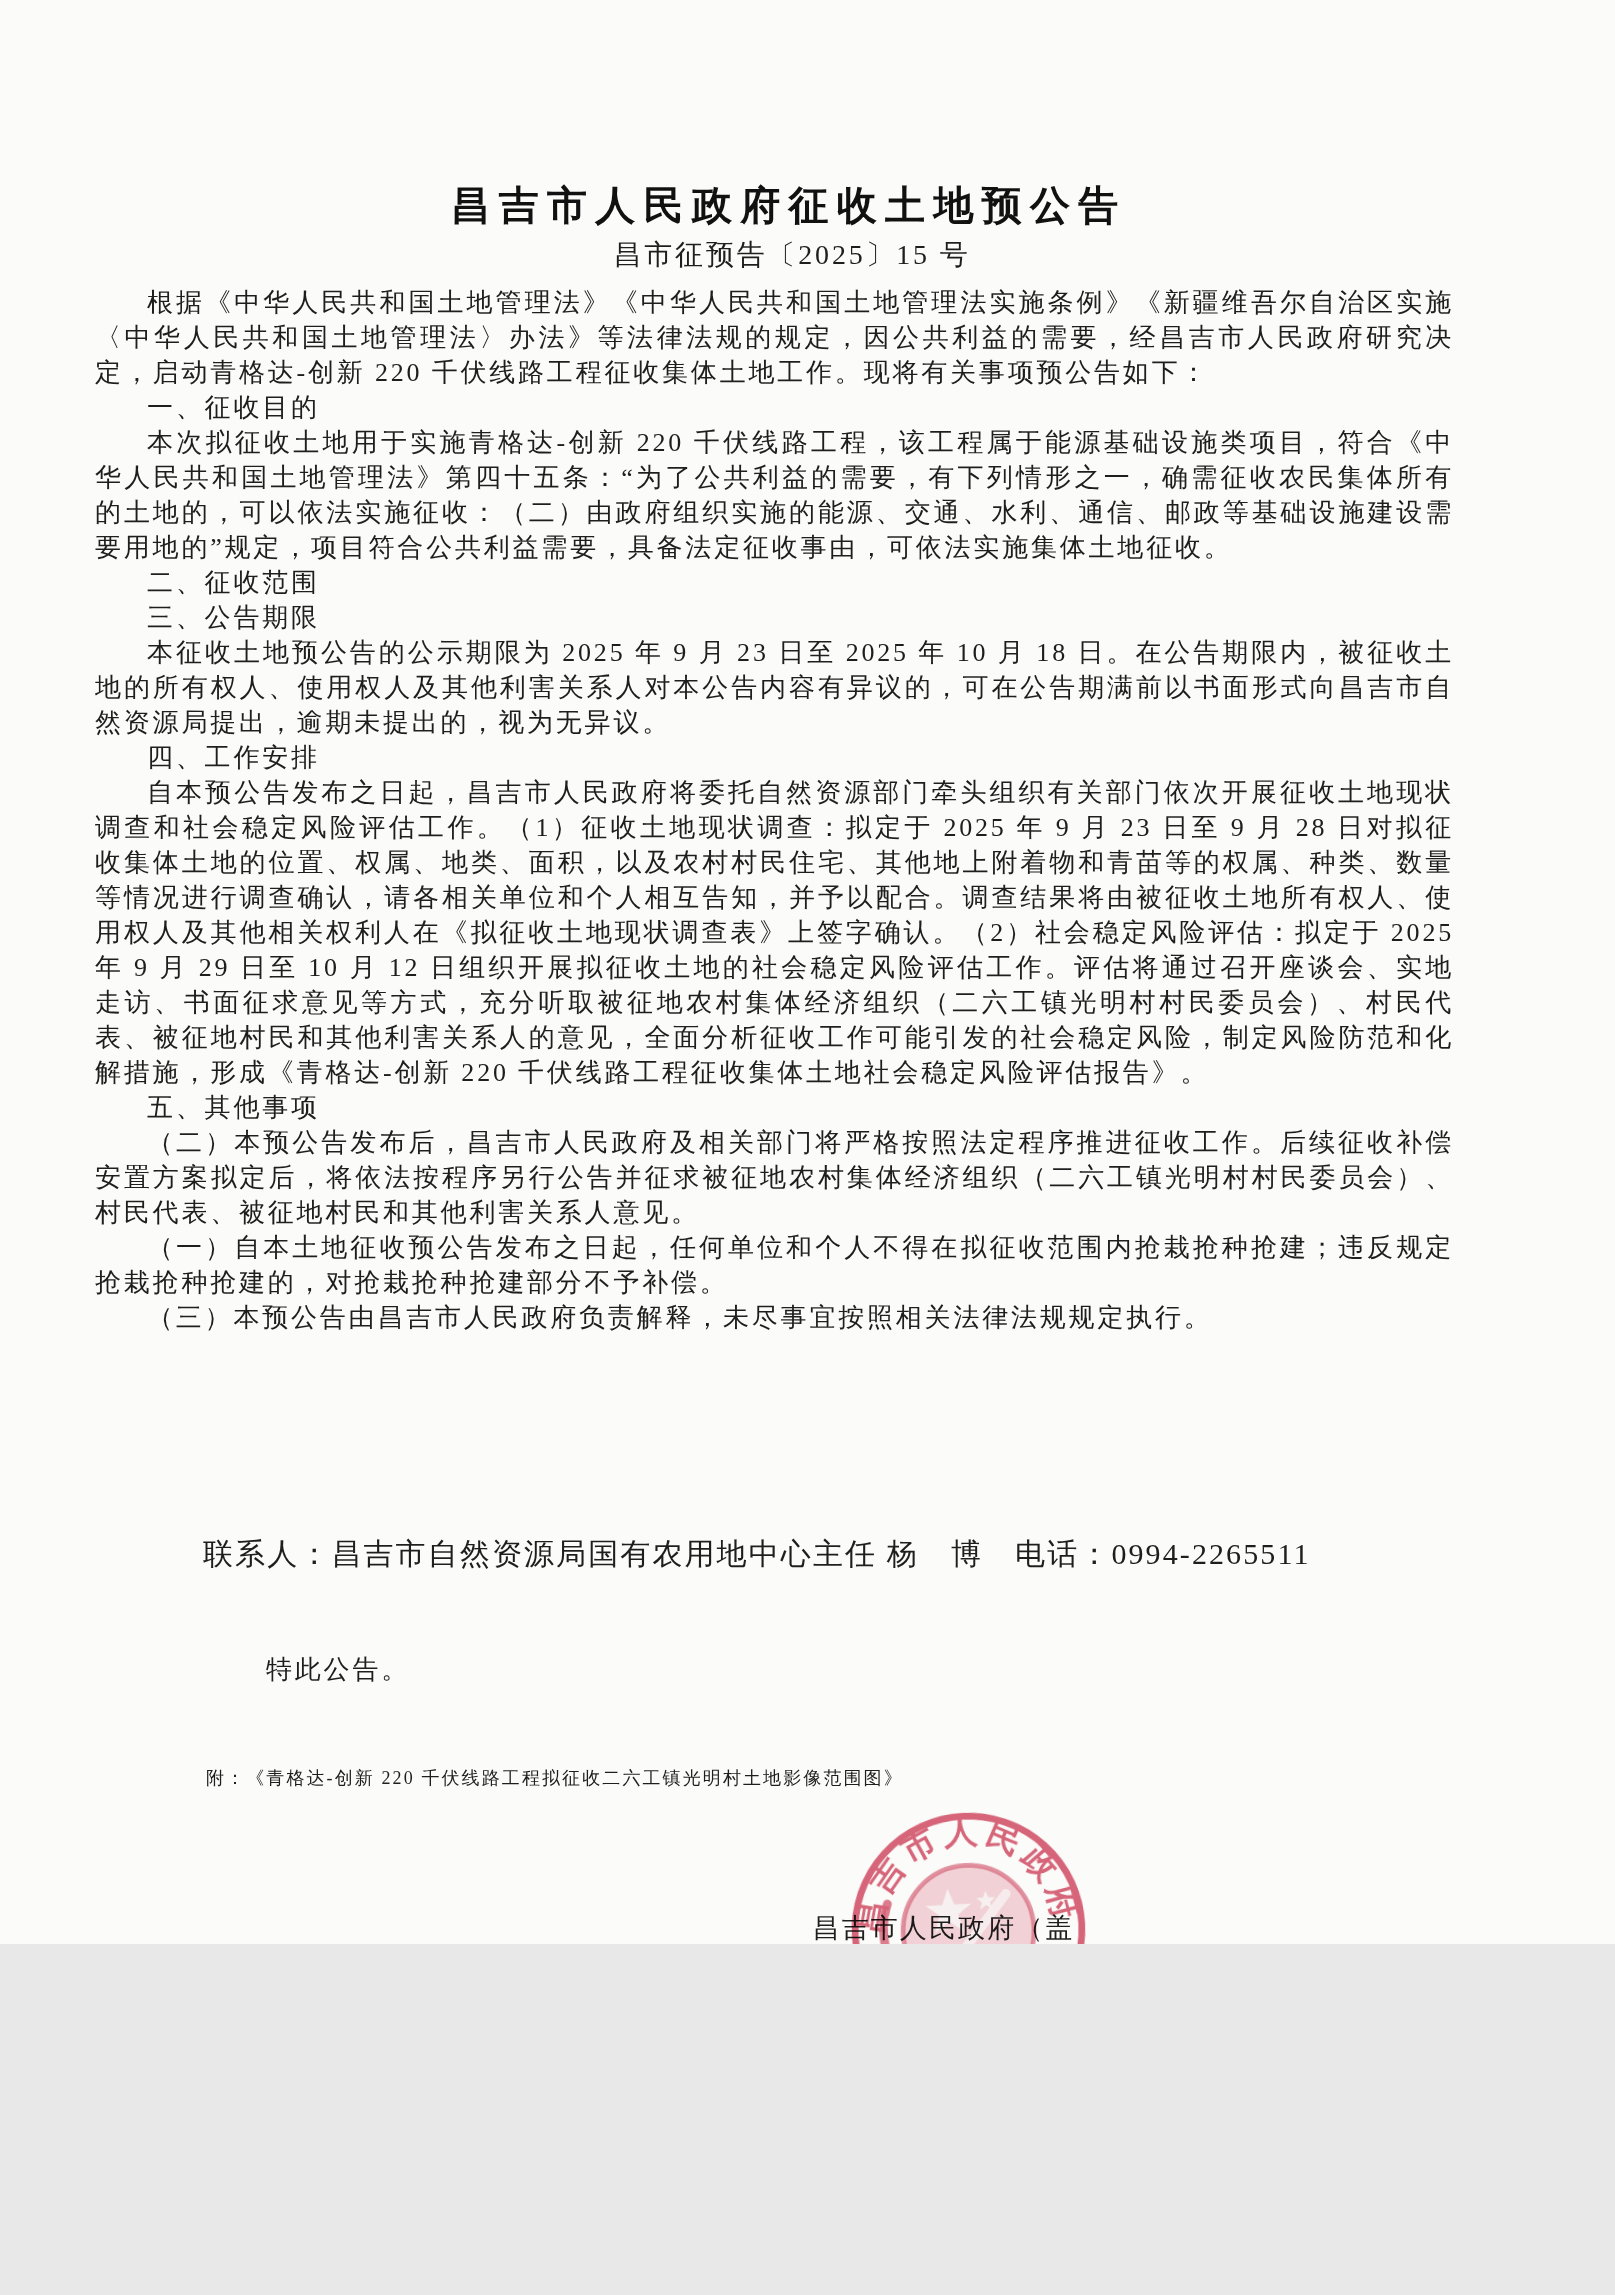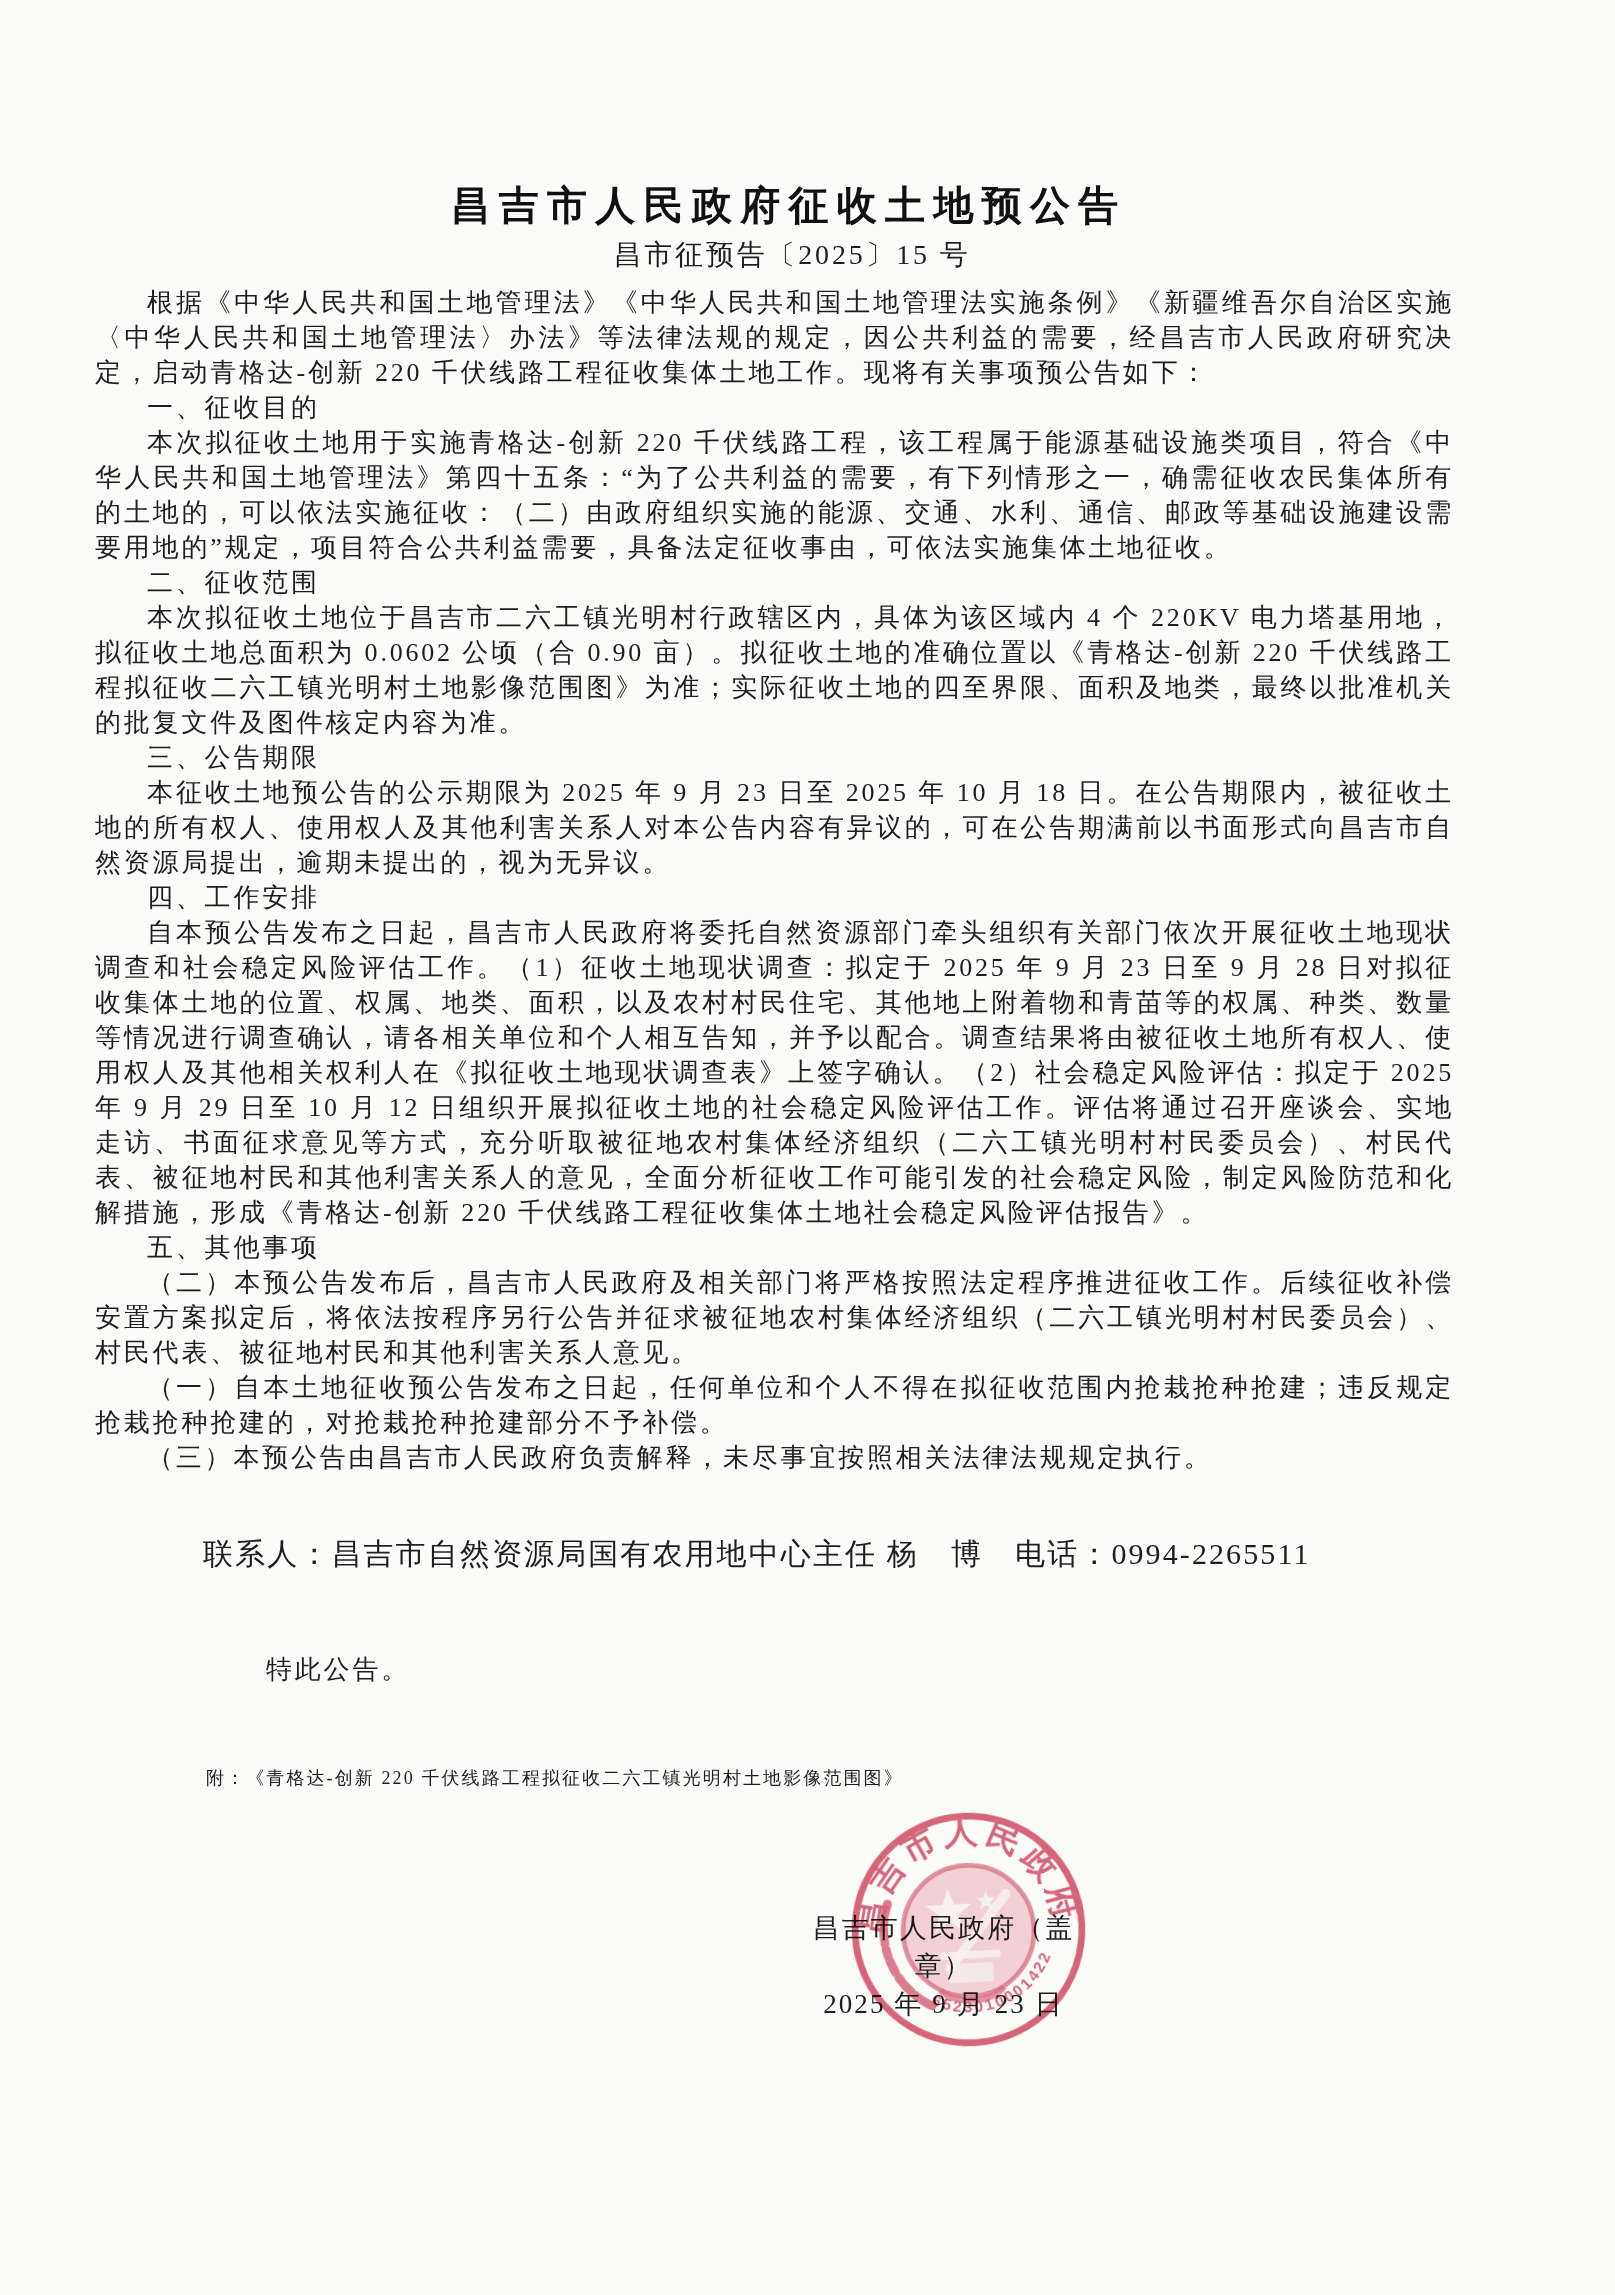--- a/index.html
+++ b/index.html
@@ -1,18 +1,18 @@
 <!DOCTYPE html>
 <html style="font-size:11px"><head>
 <meta charset="utf-8">
 <style>
   html,body { margin:0; padding:0; background:#e8e8e8; }
   .page {
     position:relative;
-    width:1615px; height:2295px;
+    width:1615px; height:1944px;
     background:#fbfbfa;
     font-family:"Liberation Serif","DejaVu Serif",serif;
     color:#1e1e1e;
     overflow:hidden;
   }
   .content {
     position:absolute;
     left:95px; top:181px; width:1359px;
   }
   .doc-title {
@@ -88,21 +88,20 @@
 
   <div class="content">
     <h1 class="doc-title">昌吉市人民政府征收土地预公告</h1>
     <div class="doc-number">昌市征预告〔2025〕15 号</div>
 
     <div class="doc-body">
       <p>根据《中华人民共和国土地管理法》《中华人民共和国土地管理法实施条例》《新疆维吾尔自治区实施〈中华人民共和国土地管理法〉办法》等法律法规的规定，因公共利益的需要，经昌吉市人民政府研究决定，启动青格达-创新 220 千伏线路工程征收集体土地工作。现将有关事项预公告如下：</p>
       <p class="heading">一、征收目的</p>
       <p>本次拟征收土地用于实施青格达-创新 220 千伏线路工程，该工程属于能源基础设施类项目，符合《中华人民共和国土地管理法》第四十五条：“为了公共利益的需要，有下列情形之一，确需征收农民集体所有的土地的，可以依法实施征收：（二）由政府组织实施的能源、交通、水利、通信、邮政等基础设施建设需要用地的”规定，项目符合公共利益需要，具备法定征收事由，可依法实施集体土地征收。</p>
       <p class="heading">二、征收范围</p>
-      <p>本次拟征收土地位于昌吉市二六工镇光明村行政辖区内，具体为该区域内 4 个 220KV 电力塔基用地，拟征收土地总面积为 0.0602 公顷（合 0.90 亩）。拟征收土地的准确位置以《青格达-创新 220 千伏线路工程拟征收二六工镇光明村土地影像范围图》为准；实际征收土地的四至界限、面积及地类，最终以批准机关的批复文件及图件核定内容为准。</p>
       <p class="heading">三、公告期限</p>
       <p>本征收土地预公告的公示期限为 2025 年 9 月 23 日至 2025 年 10 月 18 日。在公告期限内，被征收土地的所有权人、使用权人及其他利害关系人对本公告内容有异议的，可在公告期满前以书面形式向昌吉市自然资源局提出，逾期未提出的，视为无异议。</p>
       <p class="heading">四、工作安排</p>
       <p>自本预公告发布之日起，昌吉市人民政府将委托自然资源部门牵头组织有关部门依次开展征收土地现状调查和社会稳定风险评估工作。（1）征收土地现状调查：拟定于 2025 年 9 月 23 日至 9 月 28 日对拟征收集体土地的位置、权属、地类、面积，以及农村村民住宅、其他地上附着物和青苗等的权属、种类、数量等情况进行调查确认，请各相关单位和个人相互告知，并予以配合。调查结果将由被征收土地所有权人、使用权人及其他相关权利人在《拟征收土地现状调查表》上签字确认。（2）社会稳定风险评估：拟定于 2025 年 9 月 29 日至 10 月 12 日组织开展拟征收土地的社会稳定风险评估工作。评估将通过召开座谈会、实地走访、书面征求意见等方式，充分听取被征地农村集体经济组织（二六工镇光明村村民委员会）、村民代表、被征地村民和其他利害关系人的意见，全面分析征收工作可能引发的社会稳定风险，制定风险防范和化解措施，形成《青格达-创新 220 千伏线路工程征收集体土地社会稳定风险评估报告》。</p>
       <p class="heading">五、其他事项</p>
       <p>（二）本预公告发布后，昌吉市人民政府及相关部门将严格按照法定程序推进征收工作。后续征收补偿安置方案拟定后，将依法按程序另行公告并征求被征地农村集体经济组织（二六工镇光明村村民委员会）、村民代表、被征地村民和其他利害关系人意见。</p>
       <p>（一）自本土地征收预公告发布之日起，任何单位和个人不得在拟征收范围内抢栽抢种抢建；违反规定抢栽抢种抢建的，对抢栽抢种抢建部分不予补偿。</p>
       <p>（三）本预公告由昌吉市人民政府负责解释，未尽事宜按照相关法律法规规定执行。</p>
     </div>
   </div>

